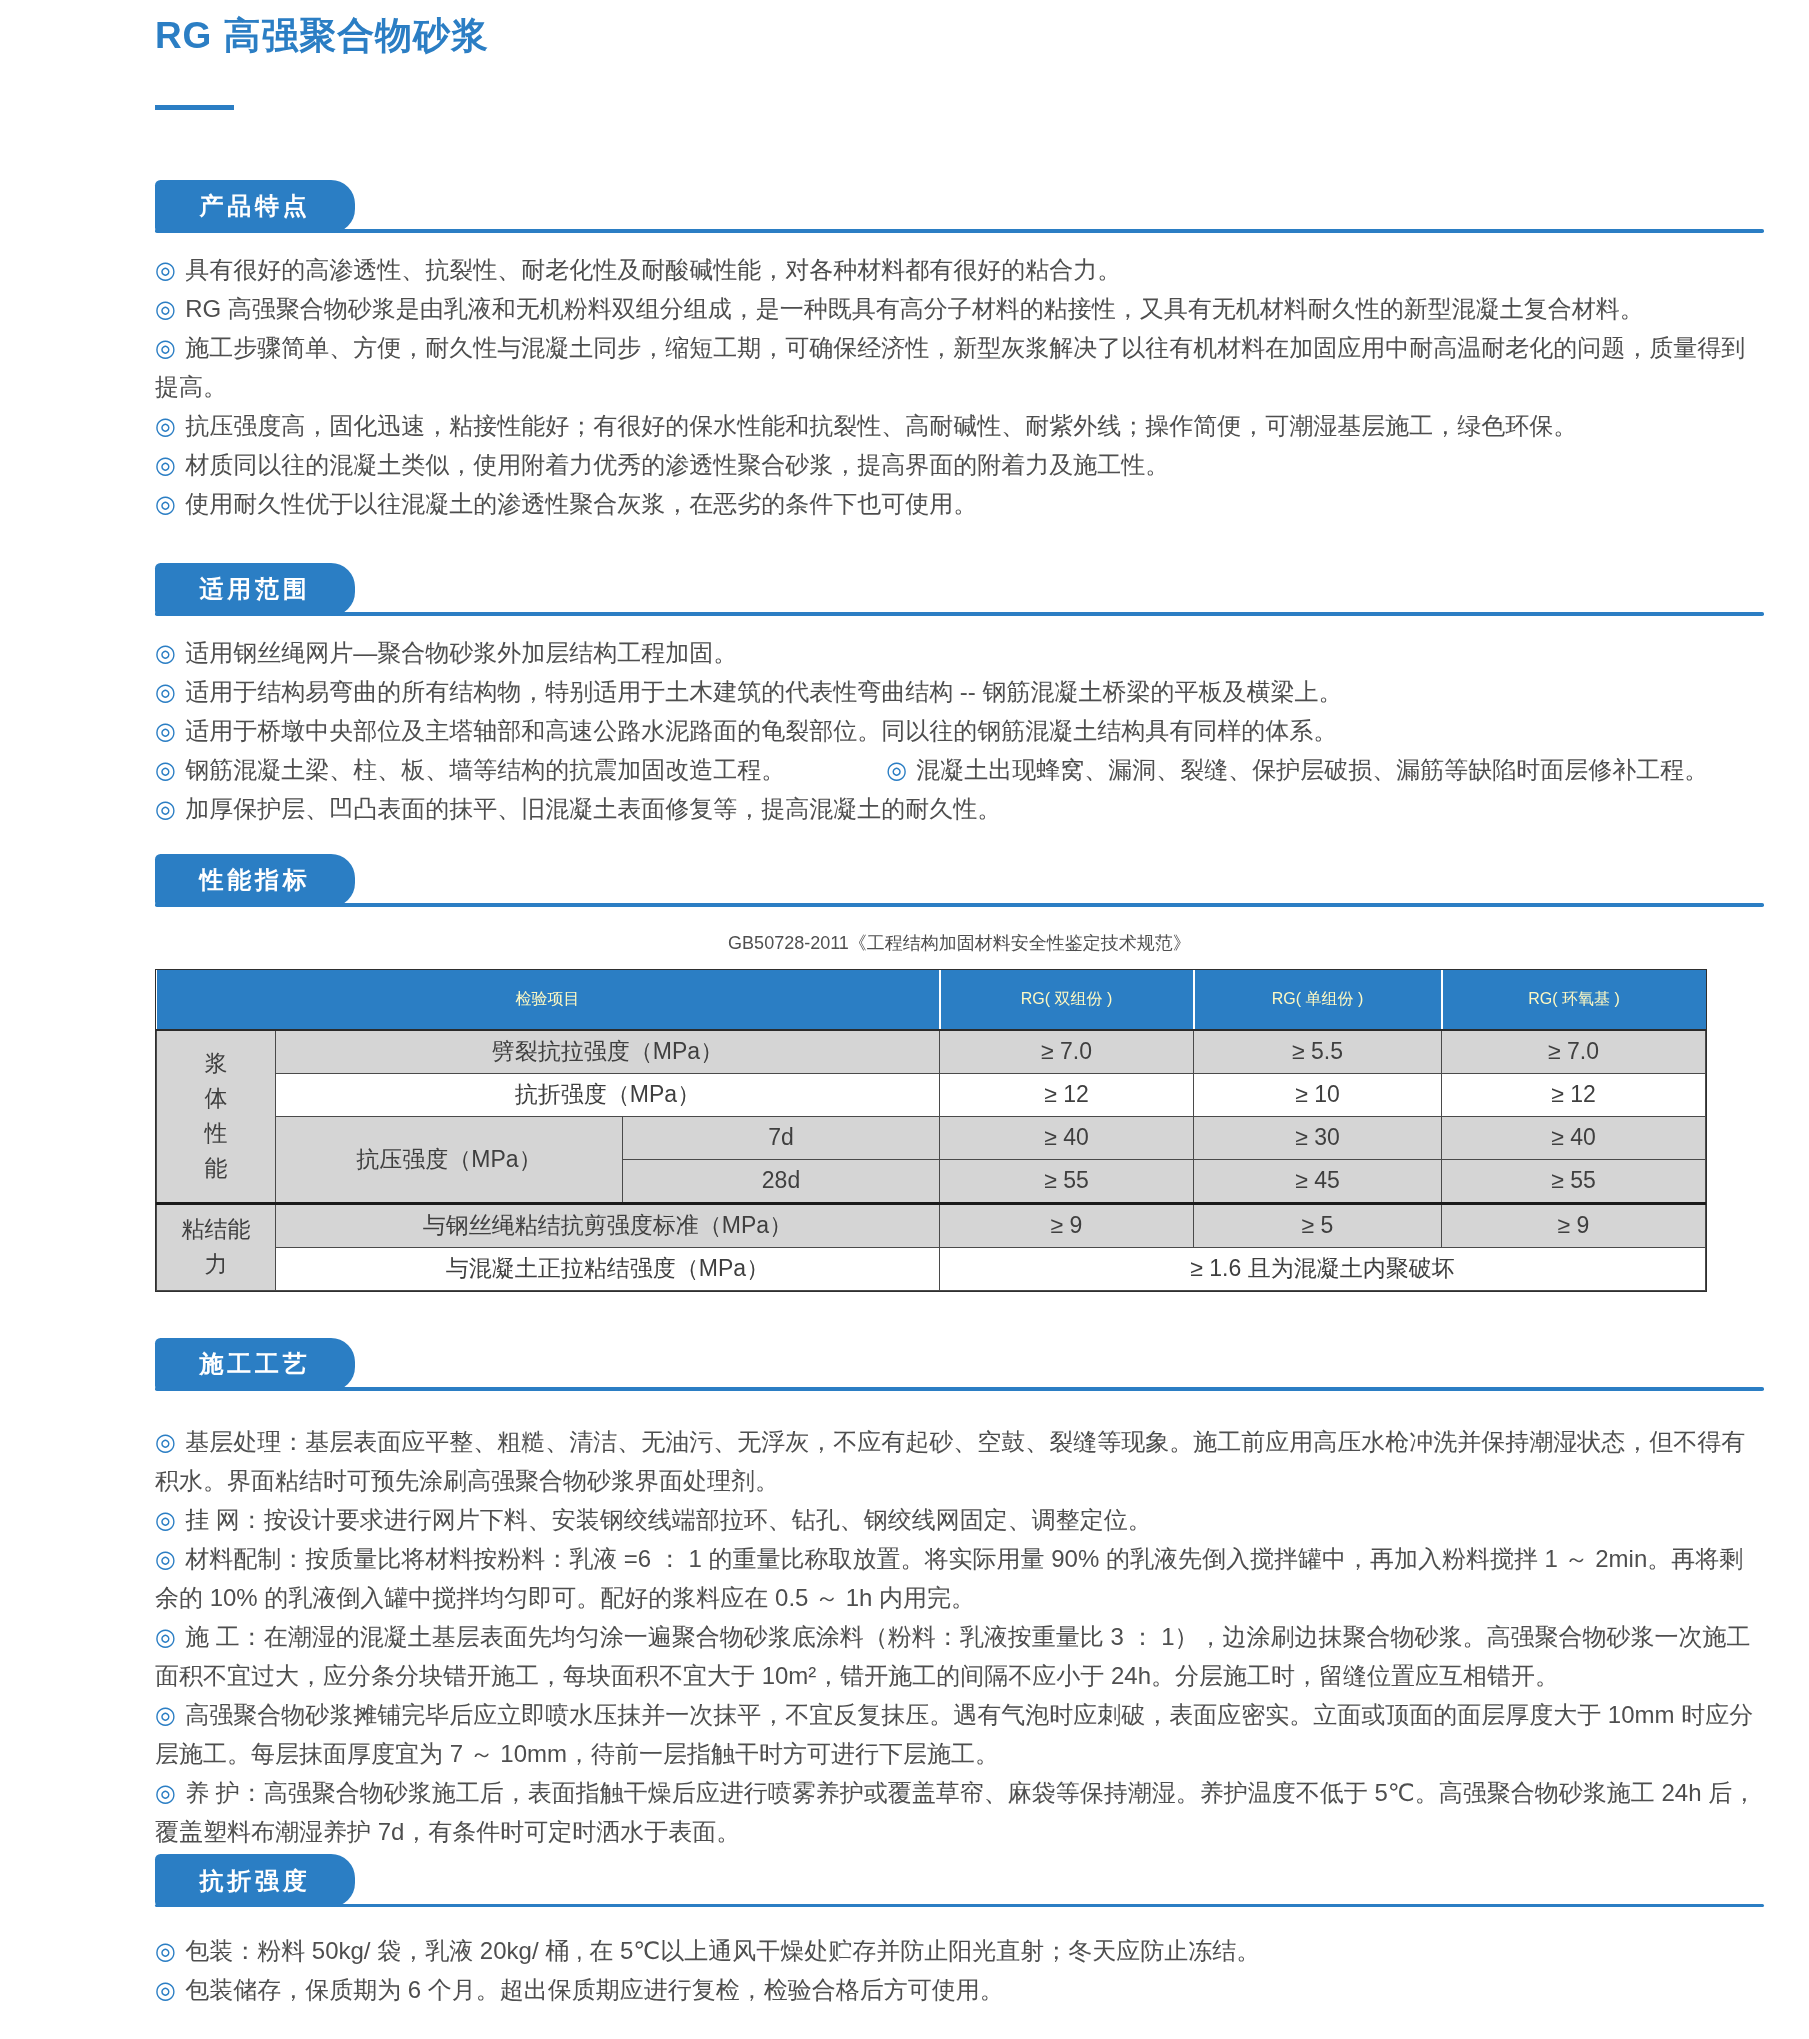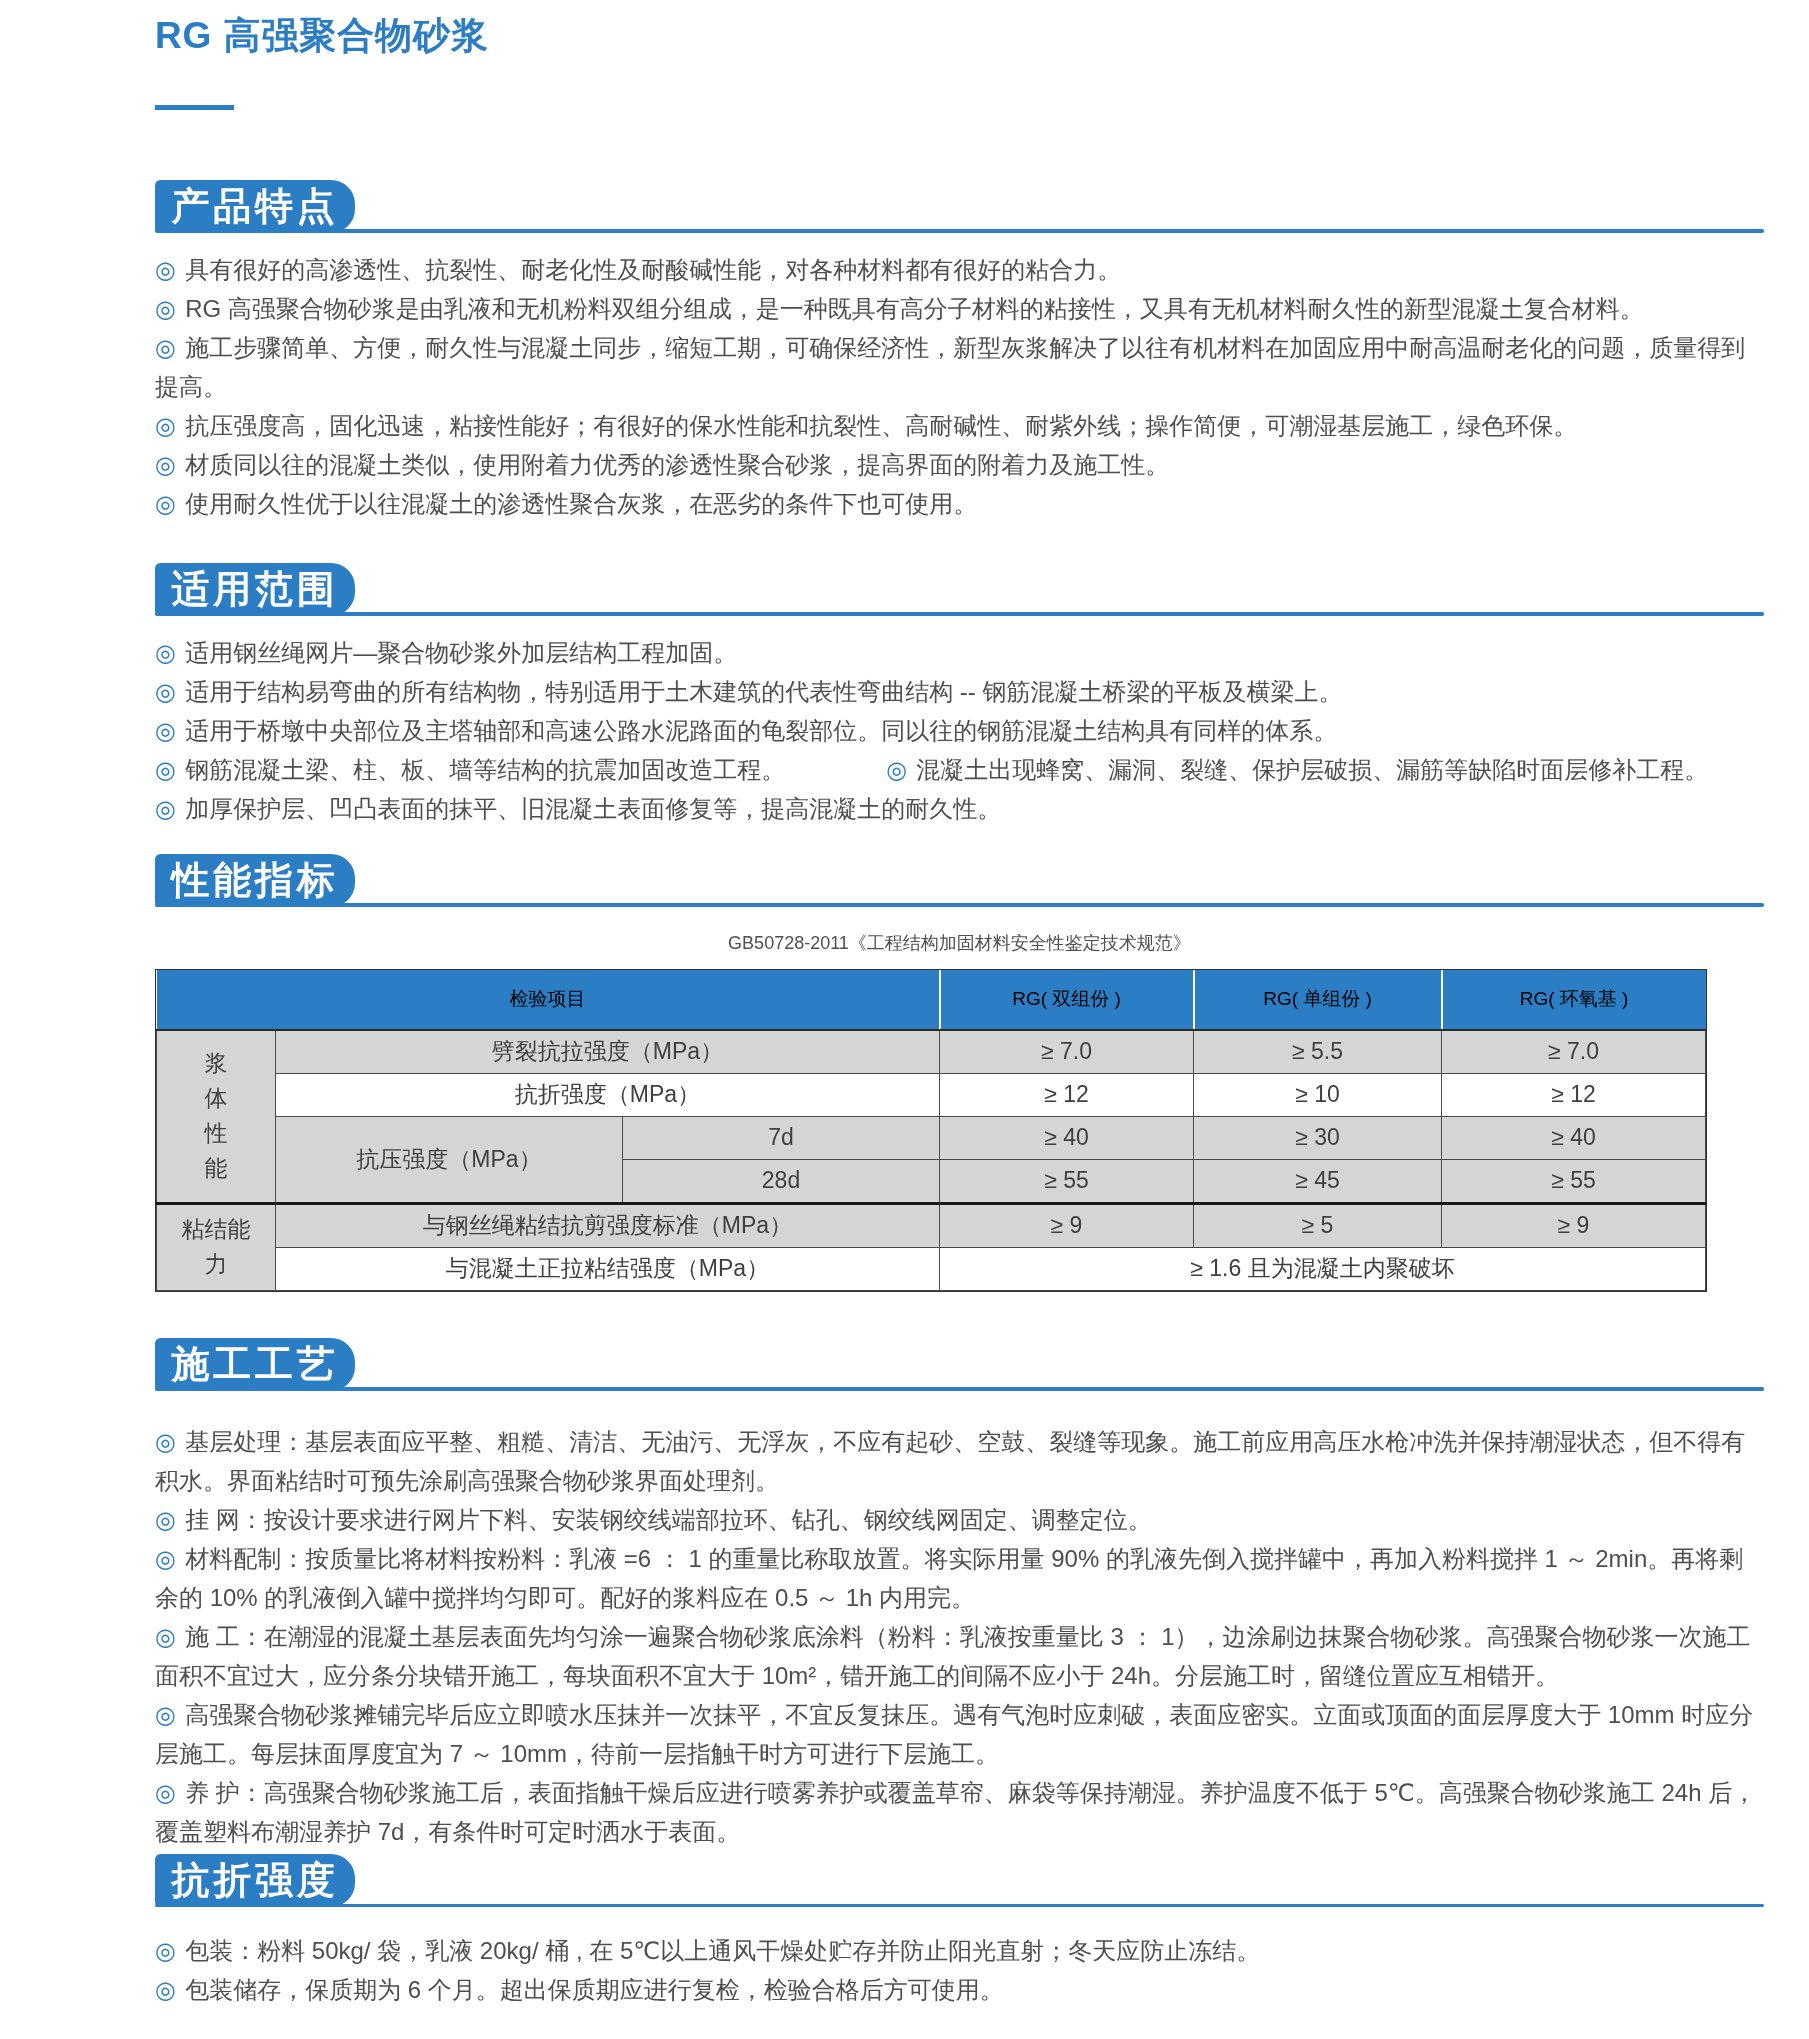--- a/index.html
+++ b/index.html
@@ -10,40 +10,40 @@
   }
   .content{margin-left:147px;width:1609px;}
   h1.title{
     margin:11px 0 0 0;font-size:37px;font-weight:bold;color:#2b7ec4;letter-spacing:0.9px;
   }
   .title-dash{margin-top:44px;width:79px;height:4.6px;background:#2b7ec4;}
   .sec-head{position:relative;height:53px;}
   .sec-rule{position:absolute;left:0;right:0;bottom:0;height:3.7px;background:#2b7ec4;border-radius:1.8px;}
   .sec-badge{
     position:absolute;left:0;top:0;bottom:0;width:200px;background:#2b7ec4;color:#ffffff;
-    font-size:38px;font-weight:bold;letter-spacing:3.7px;
+    font-size:24px;font-weight:bold;letter-spacing:3.7px;
     display:flex;align-items:center;justify-content:center;
     border-radius:5.5px 24px 24px 5.5px;
   }
   .mt-sec1{margin-top:70px;}
   .mt-sec2{margin-top:40px;}
   .mt-sec3{margin-top:26px;}
   .mt-sec4{margin-top:46px;}
   .mt-sec5{margin-top:3.7px;}
   .plist{margin-top:17px;font-size:24px;line-height:39px;color:#4e4e4e;}
   .plist.tight{margin-top:31px;}
   .plist.last{margin-top:24px;}
   .pitem{margin:0;}
   .bullet{color:#2b7ec4;margin-right:9.2px;}
   .bullet.second{margin-left:101px;}
   .tcaption{margin:20px 0 0 0;text-align:center;font-size:18px;line-height:33px;color:#4f4f4f;}
   .tbl-wrap{margin-top:9.2px;width:1550px;border:1.8px solid #2f2f2f;}
   table.perf{border-collapse:collapse;width:100%;table-layout:fixed;font-size:23px;color:#3f3f3f;}
   table.perf th{
-    background:#2b7ec4;color:#000000;font-weight:normal;font-size:19px;height:57px;
+    background:#2b7ec4;color:#fef9c3;font-weight:normal;font-size:16px;height:57px;
     border:none;border-left:2.8px solid #ffffff;
   }
   table.perf th:first-child{border-left:none;}
   table.perf thead th{border-bottom:2.8px solid #2b2b2b;}
   table.perf td{
     border:1.8px solid #4a4a4a;height:42px;text-align:center;vertical-align:middle;
     padding:0 3.7px;background:#ffffff;
   }
   tr.shade > td{background:#d5d5d5;}
   tr.group2 > td{border-top:3.7px solid #1a1a1a;}

